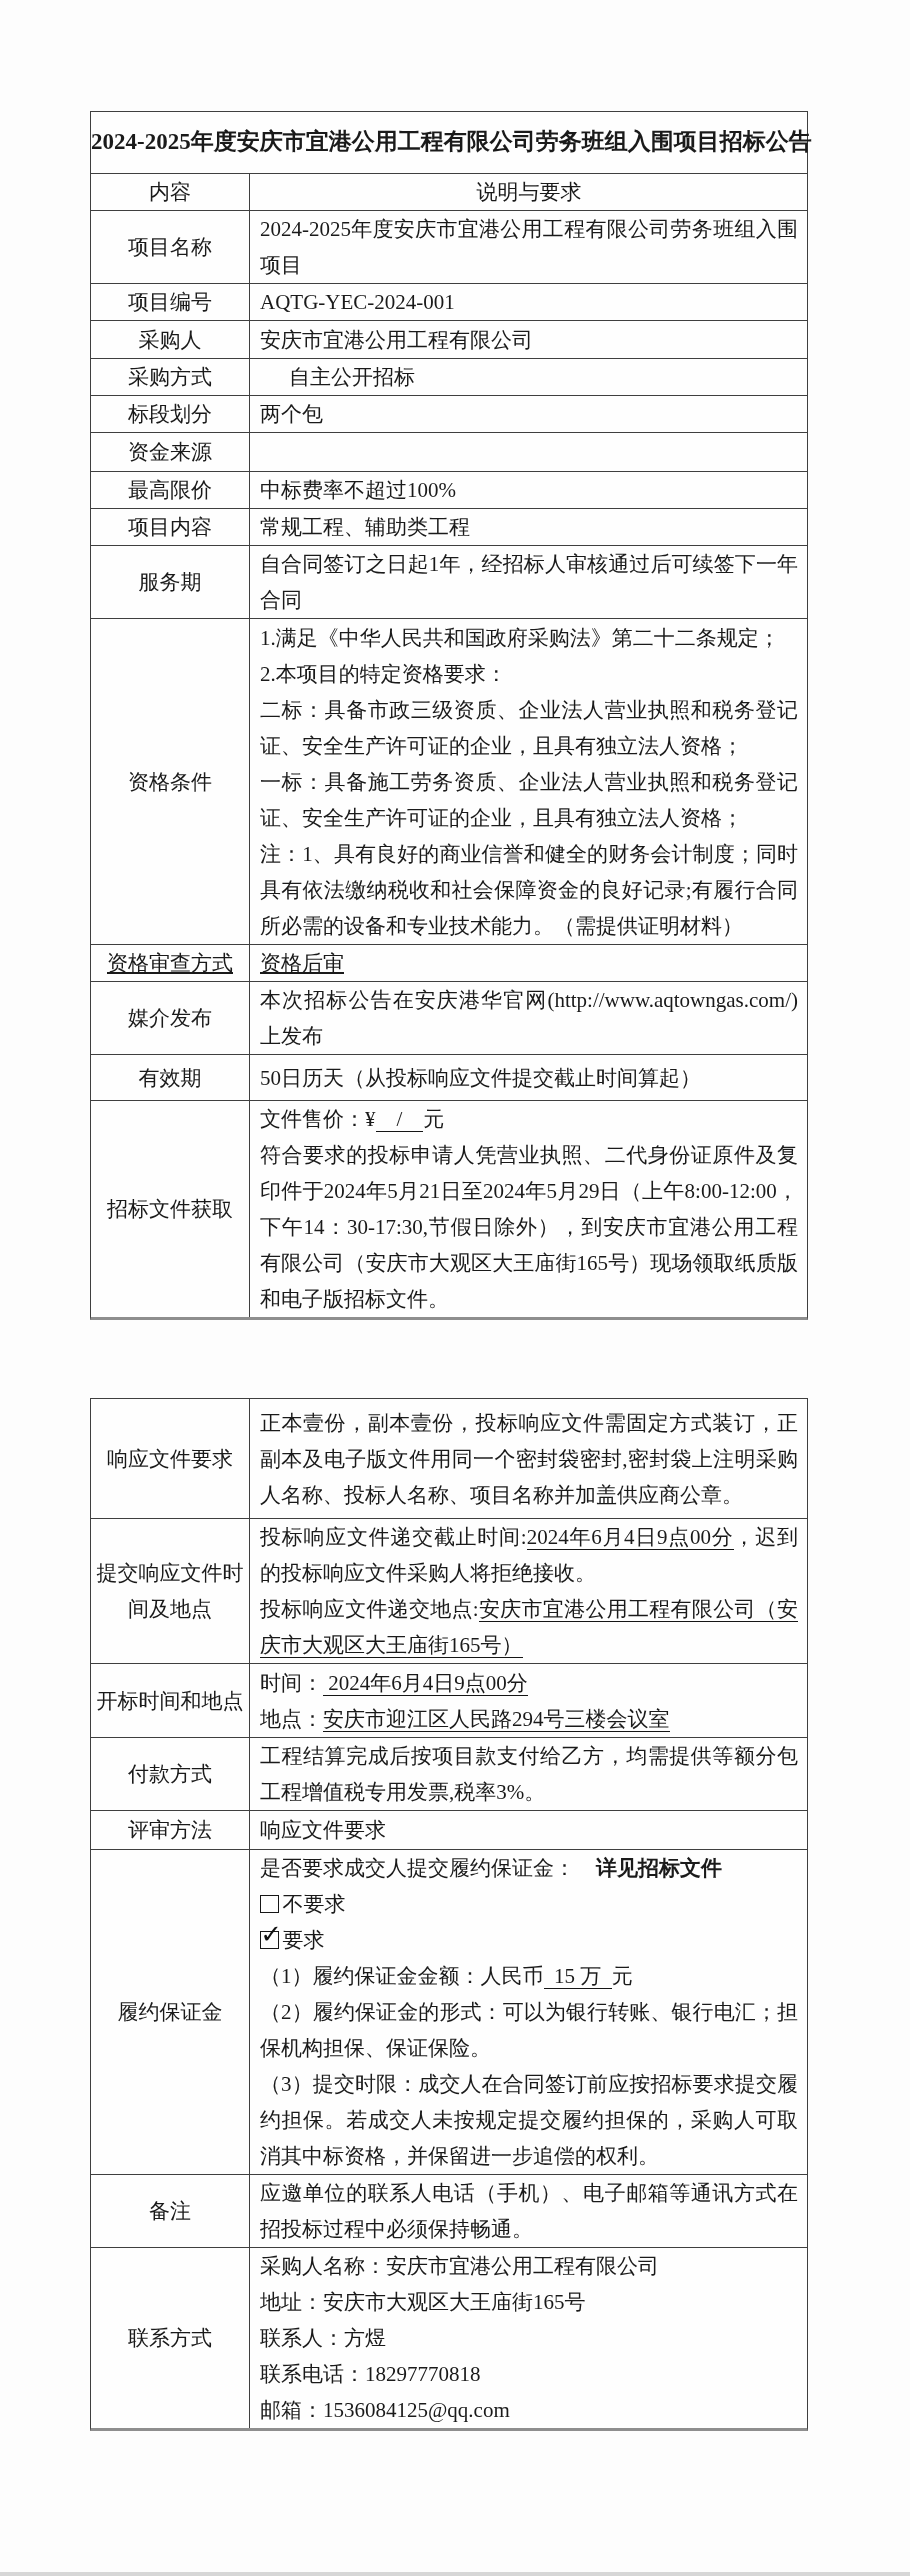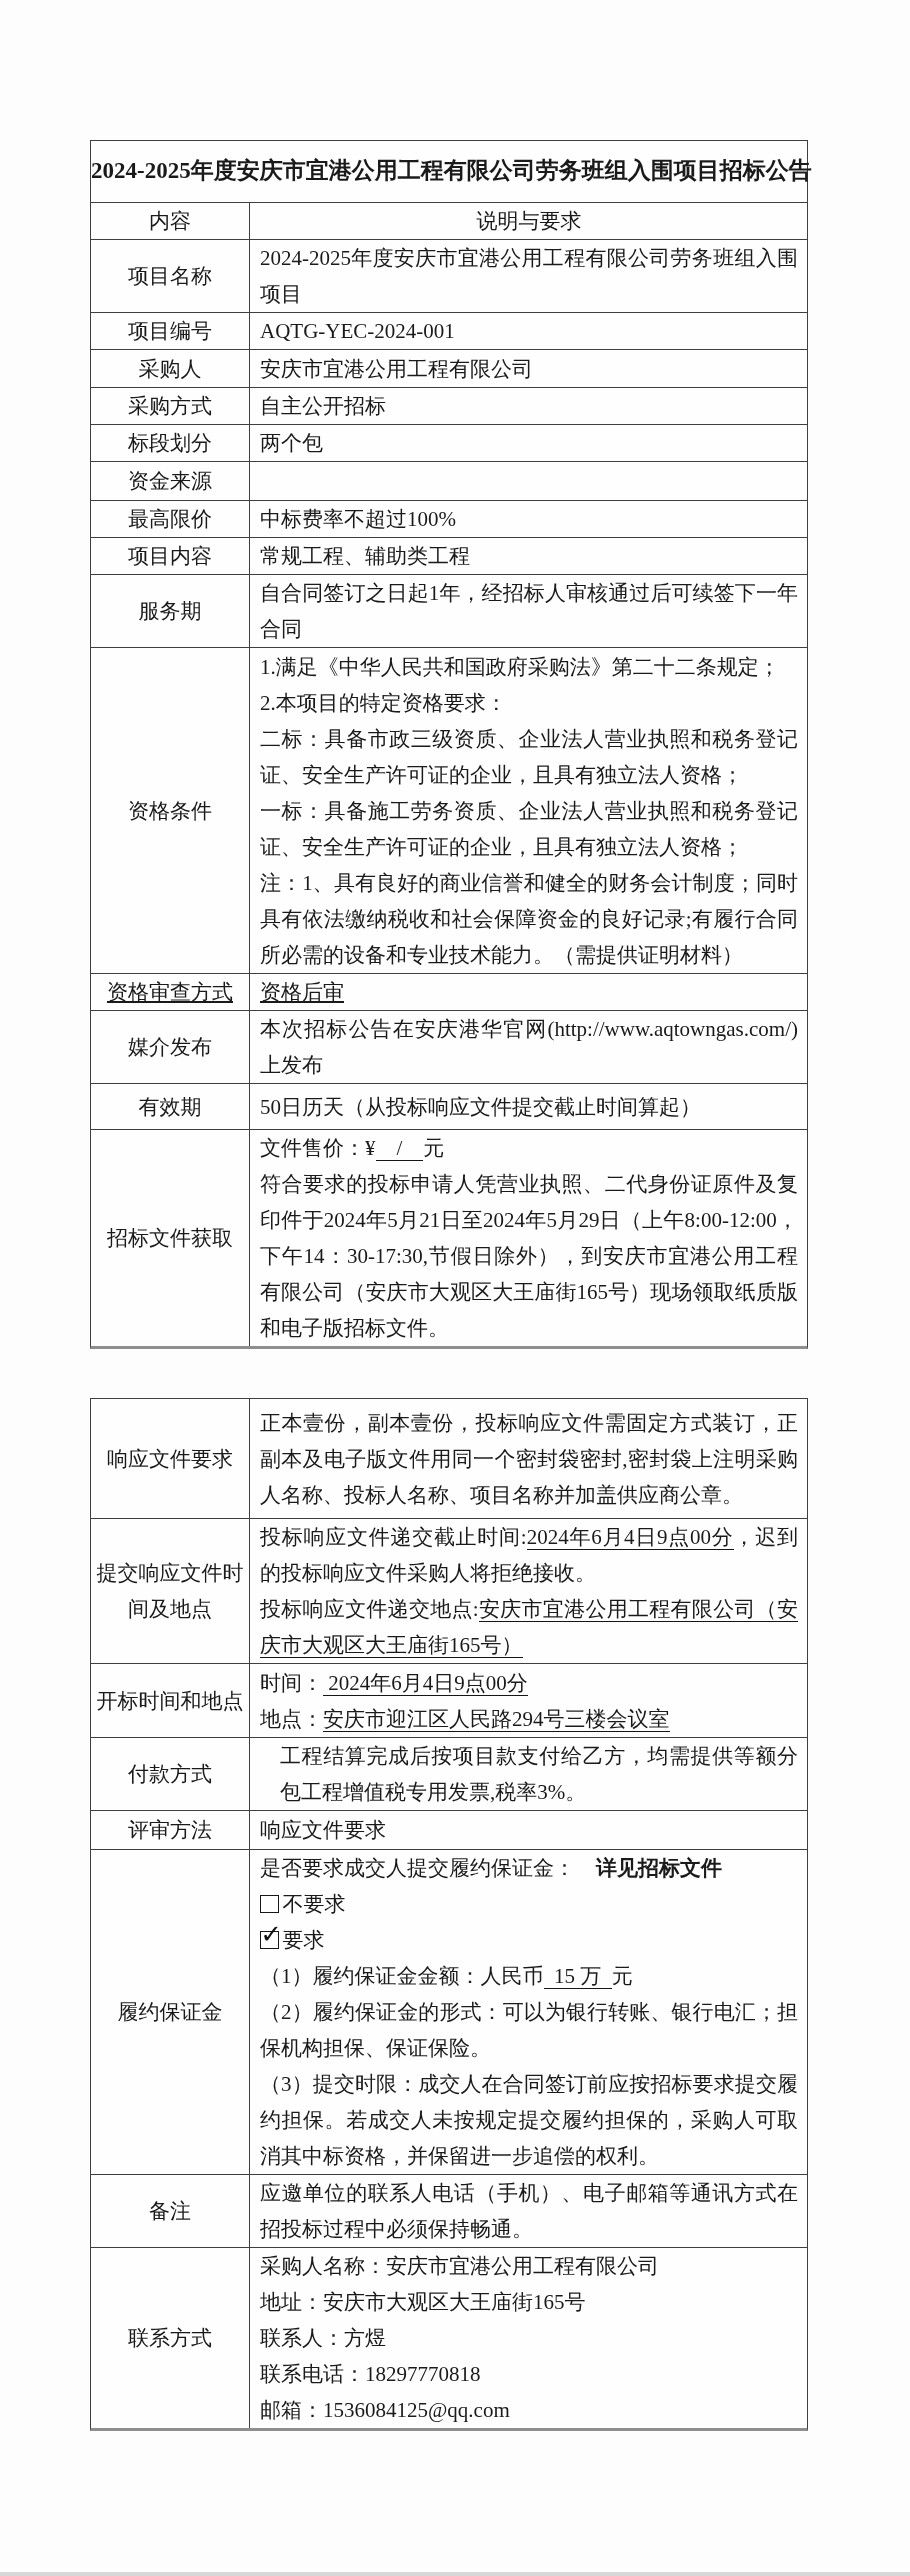--- a/index.html
+++ b/index.html
@@ -10,21 +10,21 @@
     color:#1a1a1a;
   }
   .page{position:absolute;inset:0;overflow:hidden;}
   .page-bottom-edge{position:absolute;left:0;right:0;bottom:0;height:3.8px;background:#d7d7d7;}
 
   .doc-table{
     position:absolute;left:90px;width:718px;
     border:1.5px solid #3f3f3f;border-bottom:3px solid #8e8e8e;
     background:#fefefe;box-sizing:border-box;
   }
-  #table1{top:111px;margin-top:29px;}
+  #table1{top:111px;}
   #table2{top:1398px;}
 
   .trow{display:flex;border-top:0.8px solid #3f3f3f;box-sizing:border-box;align-items:stretch;}
   .doc-table > .trow:first-child{border-top:none;}
 
   .title-row{min-height:61px;align-items:center;justify-content:center;}
   .doc-title{
     font-size:23px;font-weight:bold;text-align:center;
     white-space:nowrap;line-height:1.25;width:100%;
   }
@@ -83,21 +83,21 @@
         <div class="cell content-cell">
           <div class="para"><span class="seg">AQTG-YEC-2024-001</span></div>
         </div>
       </div>
       <div class="trow" style="min-height: 38px;">
         <div class="cell label-cell">采购人</div>
         <div class="cell content-cell">
           <div class="para"><span class="seg">安庆市宜港公用工程有限公司</span></div>
         </div>
       </div>
-      <div class="trow" style="min-height: 36px;">
+      <div class="trow" style="min-height: 36px; gap: 29px;">
         <div class="cell label-cell">采购方式</div>
         <div class="cell content-cell">
           <div class="para"><span class="seg">自主公开招标</span></div>
         </div>
       </div>
       <div class="trow" style="min-height: 37px;">
         <div class="cell label-cell">标段划分</div>
         <div class="cell content-cell">
           <div class="para"><span class="seg">两个包</span></div>
         </div>
@@ -174,21 +174,21 @@
           <div class="para"><span class="seg">投标响应文件递交地点:</span><span class="seg u">安庆市宜港公用工程有限公司（安庆市大观区大王庙街165号）</span></div>
         </div>
       </div>
       <div class="trow" style="min-height: 74px;">
         <div class="cell label-cell">开标时间和地点</div>
         <div class="cell content-cell">
           <div class="para"><span class="seg">时间：</span><span class="seg u">&nbsp;2024年6月4日9点00分</span></div>
           <div class="para"><span class="seg">地点：</span><span class="seg u">安庆市迎江区人民路294号三楼会议室</span></div>
         </div>
       </div>
-      <div class="trow" style="min-height: 71px; gap: 20px;">
+      <div class="trow" style="min-height: 71px;">
         <div class="cell label-cell">付款方式</div>
         <div class="cell content-cell">
           <div class="para"><span class="seg">工程结算完成后按项目款支付给乙方，均需提供等额分包工程增值税专用发票,税率3%。</span></div>
         </div>
       </div>
       <div class="trow" style="min-height: 39px;">
         <div class="cell label-cell">评审方法</div>
         <div class="cell content-cell">
           <div class="para"><span class="seg">响应文件要求</span></div>
         </div>

